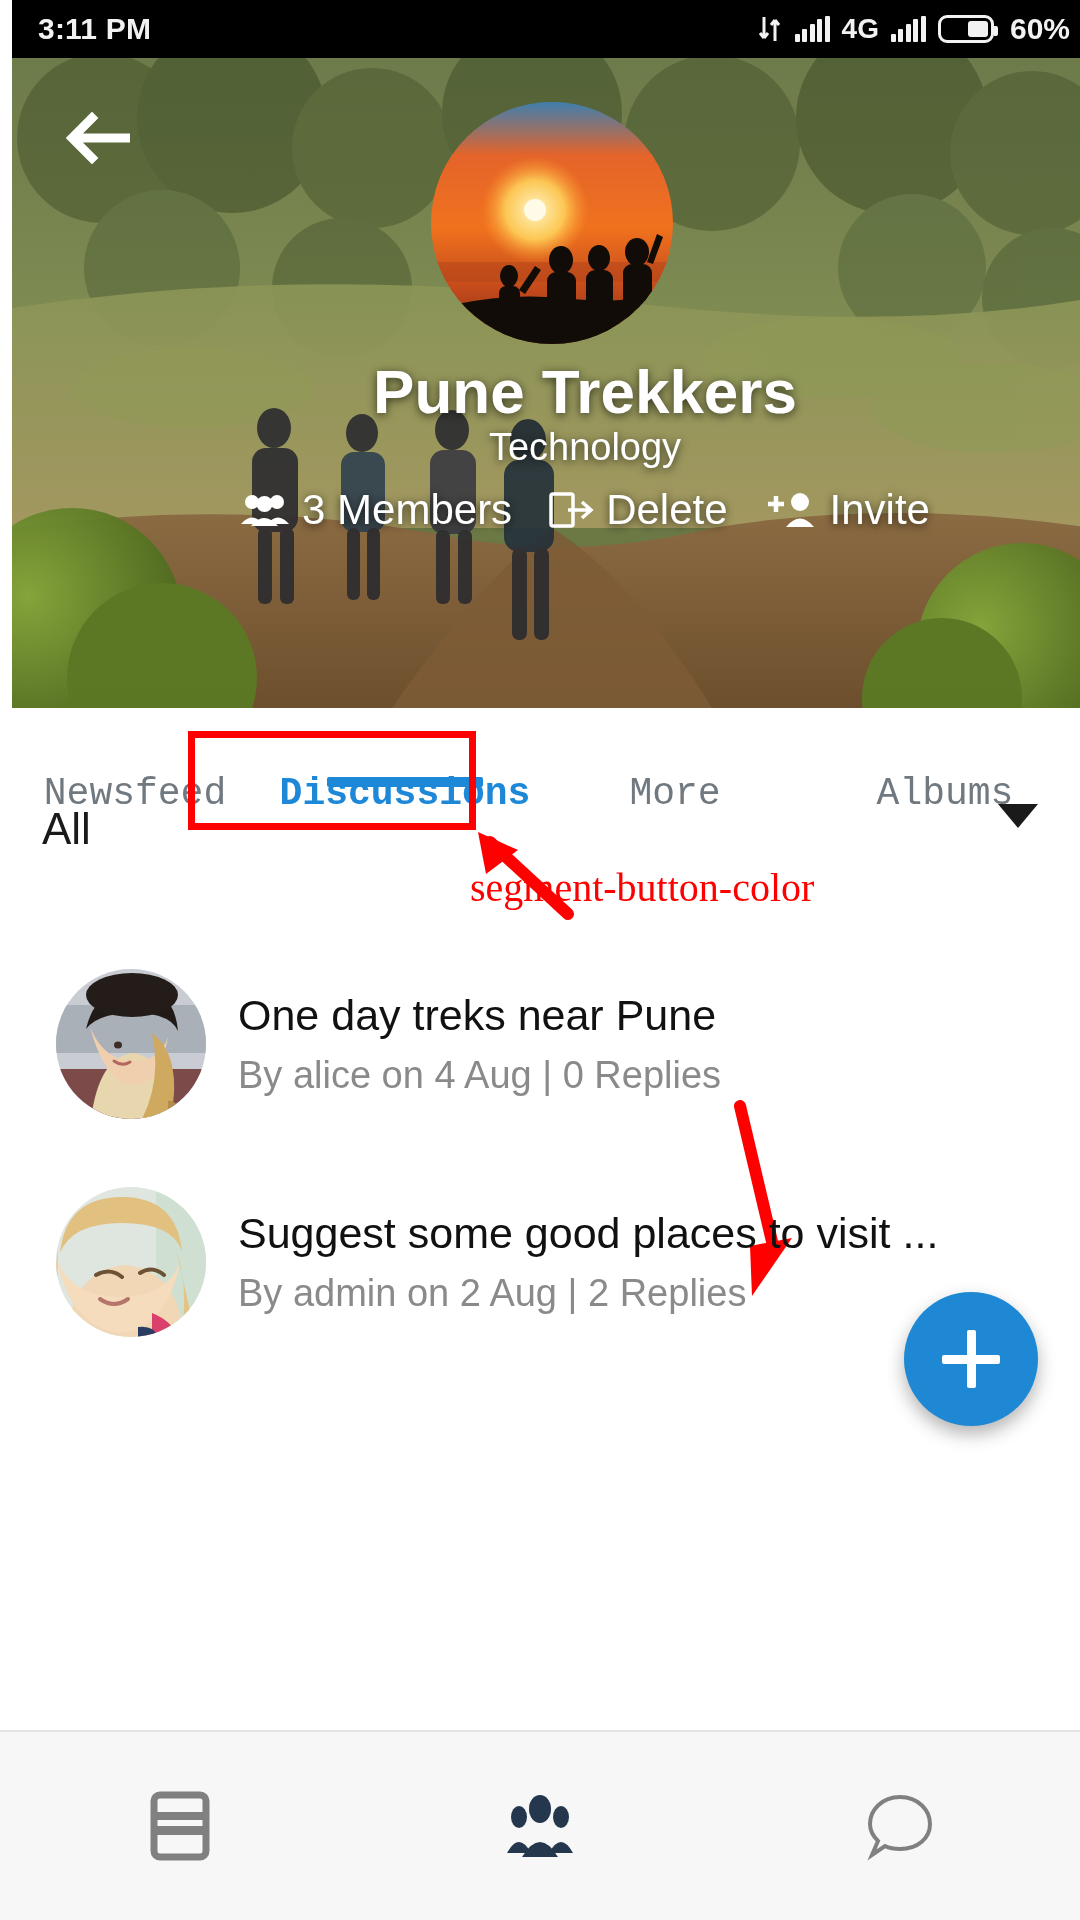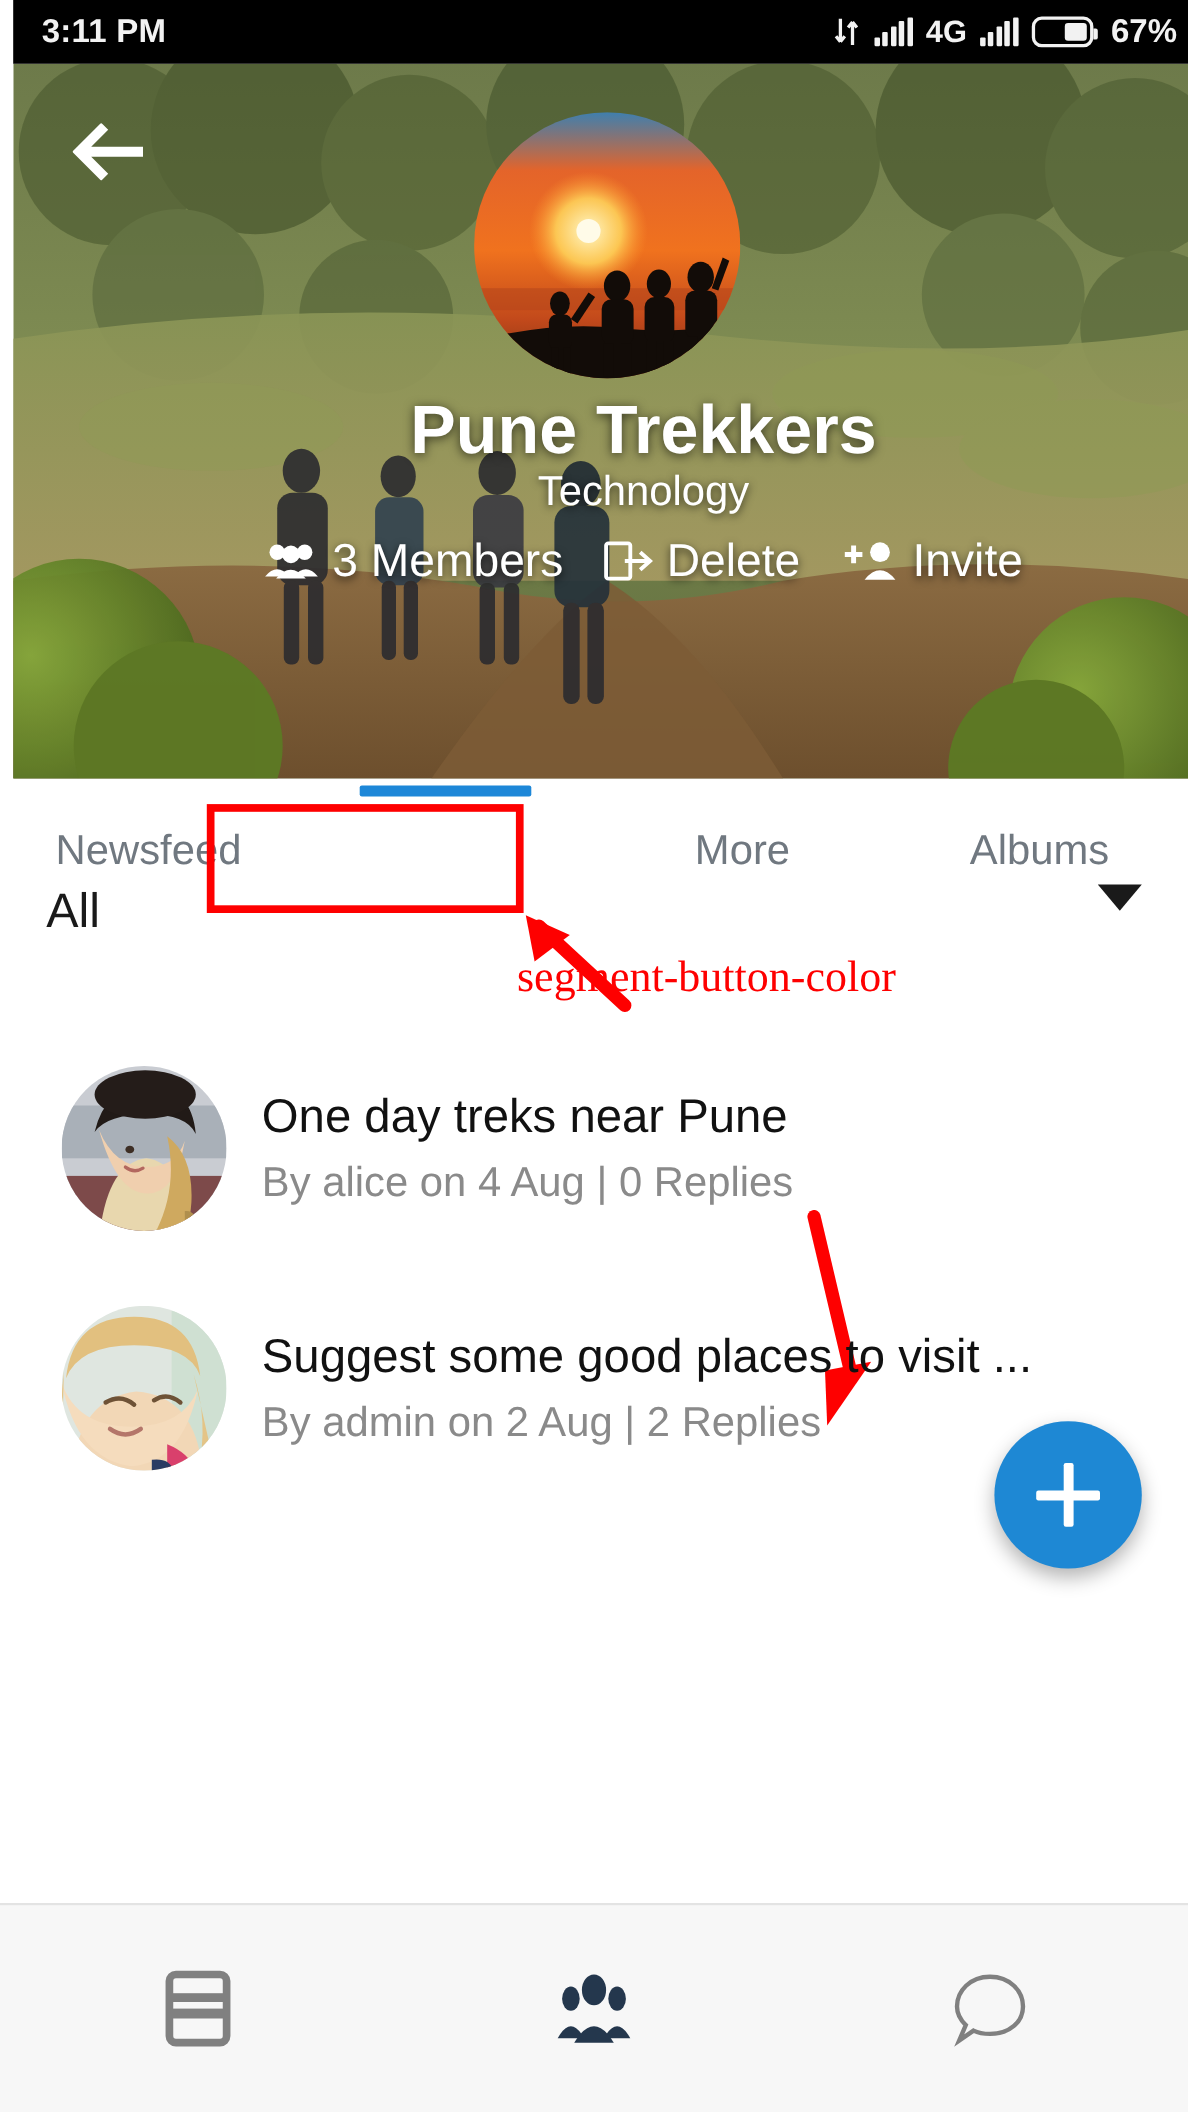--- a/index.html
+++ b/index.html
@@ -70,22 +70,22 @@
   }
   .ga{ display:flex; align-items:center; gap:12px; cursor:pointer;
        text-shadow:0 2px 8px rgba(0,0,0,.7); font-size:42px;}
 
   
   .tabs{
     position:absolute; top:708px; left:0; width:1080px; height:150px;
     background:#fff; display:flex; align-items:flex-start;
   }
   .tab{
-    flex:1; text-align:center; padding-top:44px; position:relative;
-    font-size:38px; color:#707880; cursor:pointer;
+    flex:1; text-align:center; padding-top:64px; position:relative;
+    font-size:38px; color:#707880; cursor:pointer;font-family:Liberation Mono, monospace;
   }
   .tab.active{ color:#1d87d8; font-weight:bold; }
   .tab .underline{
     position:absolute; bottom:28px; left:50%; transform:translateX(-50%);
     width:156px; height:10px; background:#1d87d8; border-radius:2px;
   }
 
   
   .anno-box{
     position:absolute; left:188px; top:731px; width:288px; height:99px;
@@ -170,21 +170,21 @@
       <span class="bars">
           <i></i>
           <i></i>
           <i></i>
           <i></i>
           <i></i>
         </span>
       <span class="batt">
           <span style="width:45%"></span>
         </span>
-      <span class="sb-pct">67%</span>
+      <span class="sb-pct">60%</span>
     </div>
   </div>
 
   <div class="cover">
     <svg class="cover-img" width="1080" height="650" viewBox="0 0 1080 650" preserveAspectRatio="none">
       <defs>
         <linearGradient id="sky" x1="0" y1="0" x2="0" y2="1">
           <stop offset="0%" stop-color="#6d7a4a"></stop>
             <stop offset="40%" stop-color="#7e8b52"></stop>
           <stop offset="100%" stop-color="#5d6b3c"></stop>
@@ -339,20 +339,21 @@
         <span>Invite</span>
       </div>
     </div>
   </div>
 
   <div class="tabs">
     <div class="tab">
       <span>Newsfeed</span>
     </div>
     <div class="tab active">
+      <span>Discussions</span>
       <span class="underline"></span>
     </div>
     <div class="tab">
       <span>More</span>
     </div>
     <div class="tab">
       <span>Albums</span>
     </div>
   </div>
 

